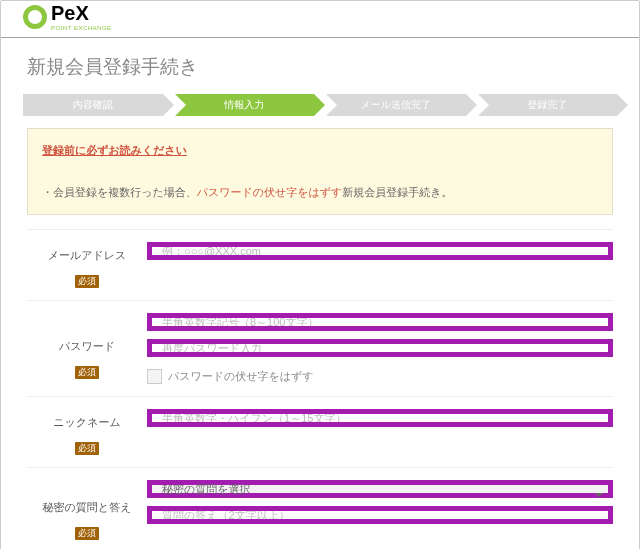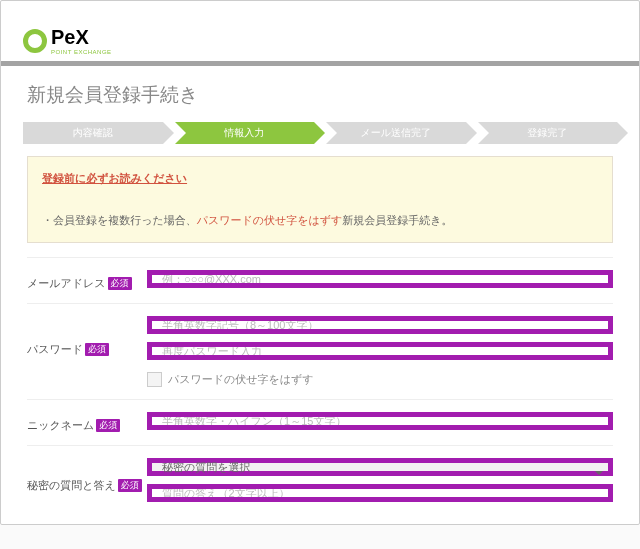--- a/index.html
+++ b/index.html
@@ -11,22 +11,22 @@
   }
   .page {
     width: 640px;
     background: #fff;
     border: 1px solid #ccc;
     border-radius: 2px;
     margin: 0 auto;
     padding: 0 0 10px 0;
   }
   .header {
-    padding: 25px 22px 6px 22px;
-    border-bottom: 5px solid #a3a3a3;
+    padding: 1px 22px 6px 22px;
+    border-bottom: 1px solid #a3a3a3;
   }
   .logo { display: flex; align-items: center; gap: 4px; }
   .logo-ring {
     width: 24px; height: 24px;
     border: 5px solid #8dc63f;
     border-radius: 50%;
     display: inline-block;
   }
   .logo-text {
     font-size: 20px;
@@ -109,27 +109,28 @@
     display: flex;
     align-items: flex-start;
     border-top: 1px solid #eee;
     padding: 12px 0;
   }
   .form-row:first-child { border-top: 1px solid #eee; }
   .label-col {
     width: 120px;
     display: flex;
     align-items: center;
-    gap: 2px;
+    gap: 12px;
     font-size: 11px;
     color: #555;
     padding-top: 6px;
+    flex-direction: column;
   }
   .req {
-    background: #a21caf;
+    background: #a16207;
     color: #fff;
     font-size: 9px;
     padding: 2px 3px;
     border-radius: 1px;
     line-height: 1;
   }
   .field-col { flex: 1; }
   .txt-input, .sel {
     width: 100%;
     height: 18px;

